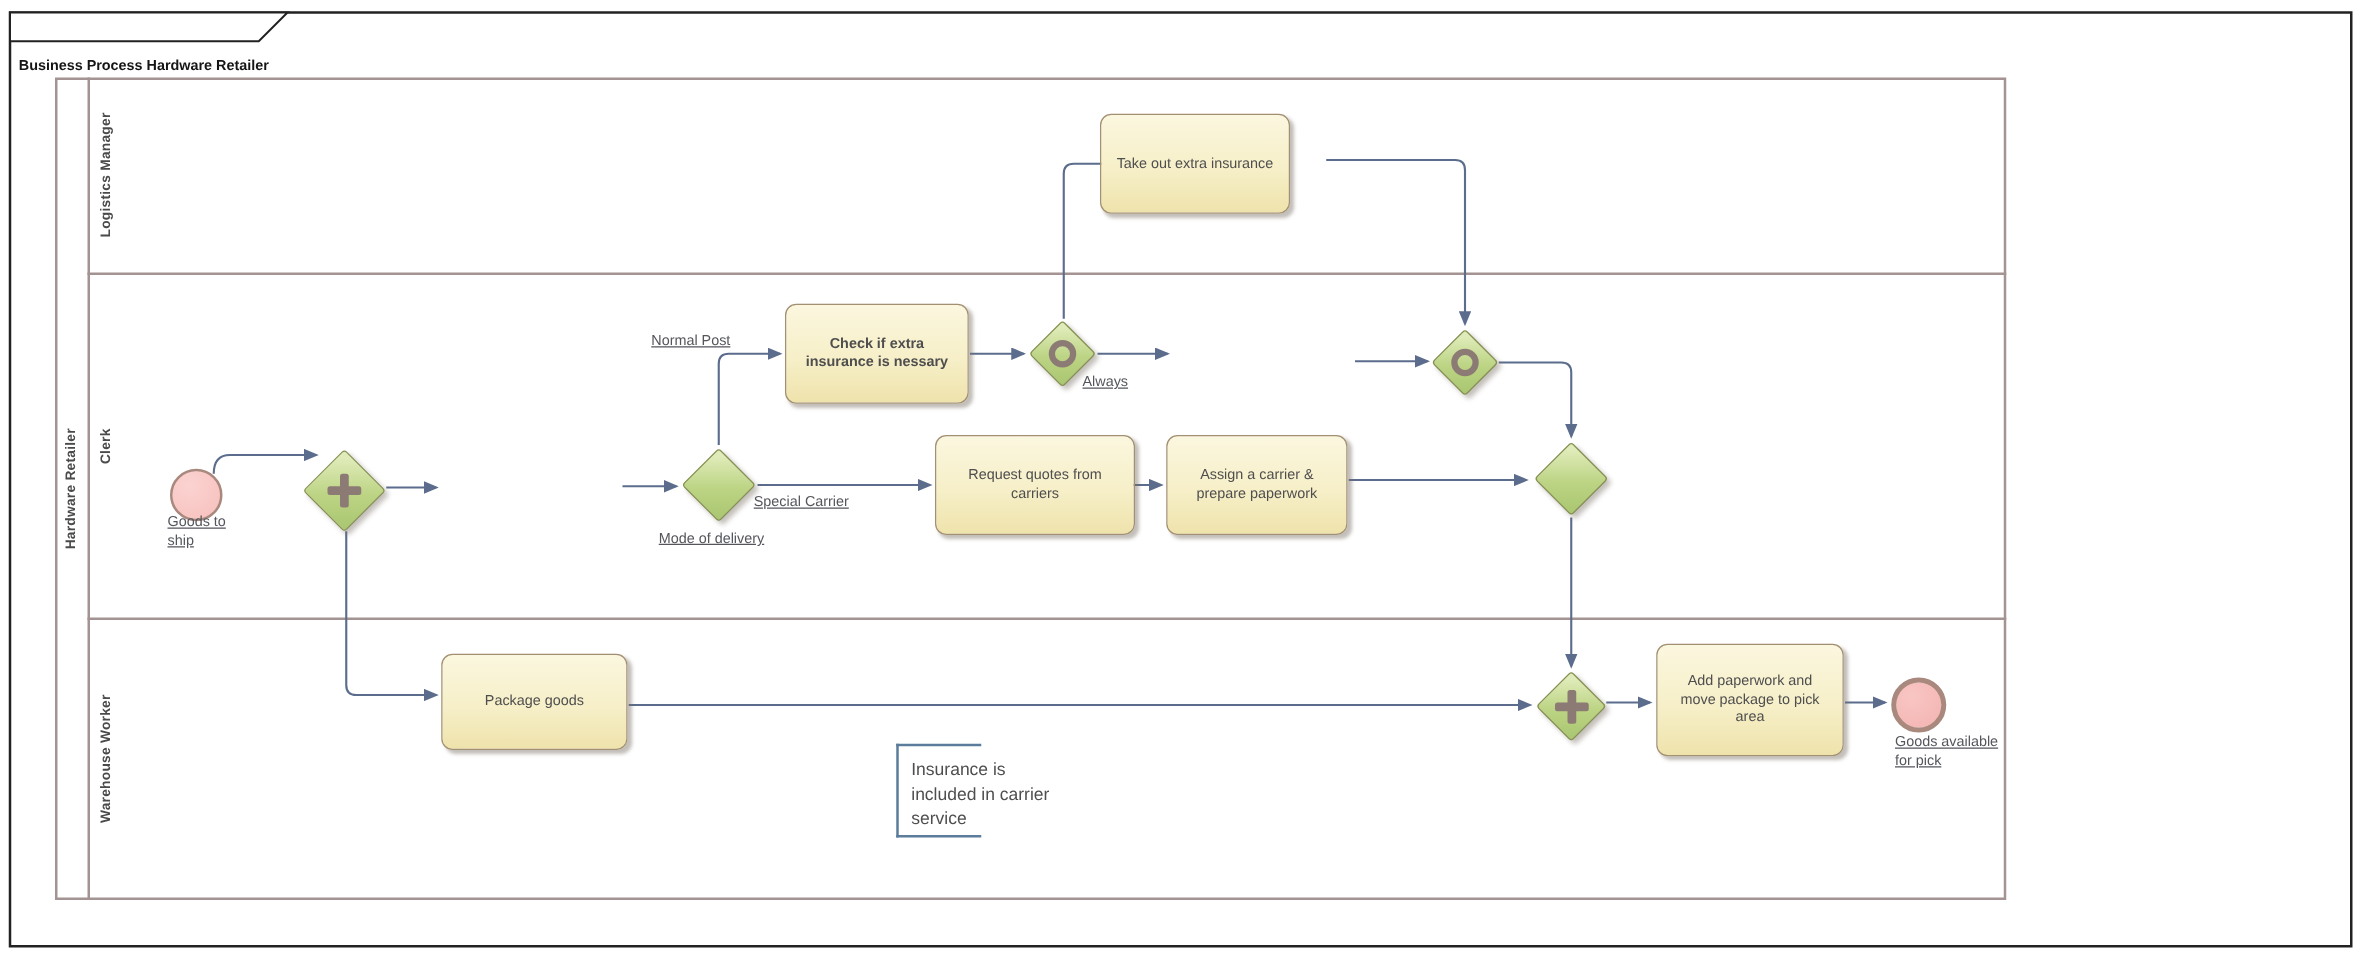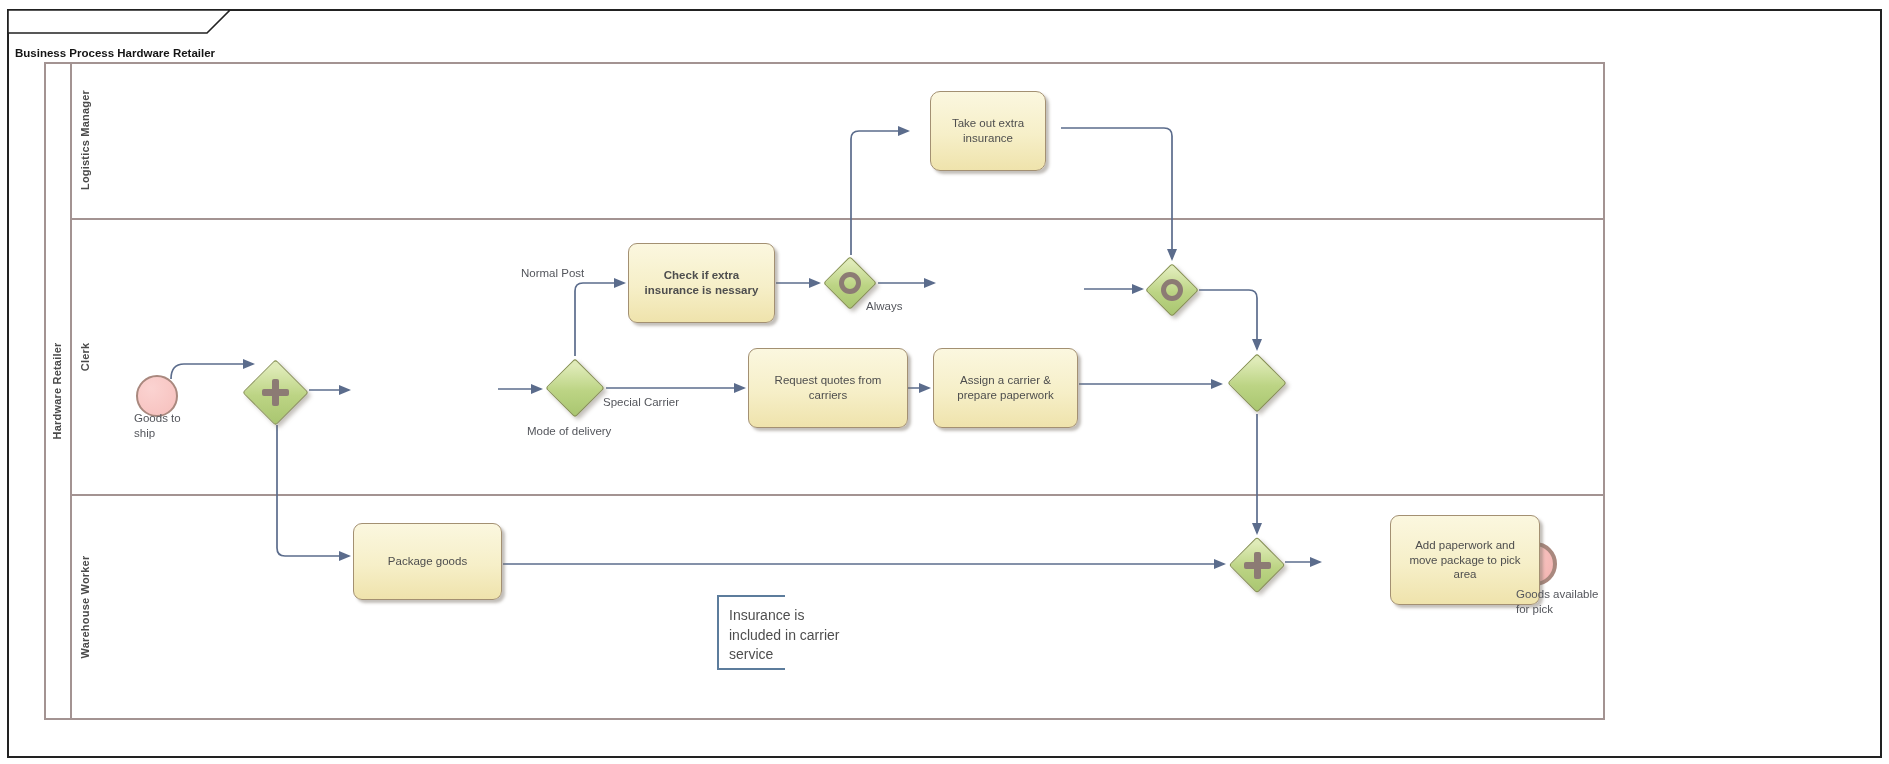--- a/index.html
+++ b/index.html
@@ -36,21 +36,21 @@
   .mark-cross::after { content:""; position:absolute; left:10px; top:0; width:7px; height:27px;
         background:#8C7B74; border-radius:2px; }
   .mark-ring { position:relative; z-index:2; width:22px; height:22px; border:5px solid #8C7B74; border-radius:50%; }
   .event { position:absolute; z-index:5; border-radius:50%; }
   .event-start { width:42px; height:42px; border:2px solid #A9887E;
         background:radial-gradient(circle at 35% 30%,#FBD3D1,#F6BFBC); }
   .event-end { width:44px; height:44px; border:4px solid #A9887E;
         background:radial-gradient(circle at 35% 30%,#F9C6C4,#F2B3B0); }
 
   
-  .lbl { position:absolute; z-index:6; font-size:11.5px; color:#54565C; line-height:1.3; }
+  .lbl { position:absolute; z-index:6; font-size:11.5px; color:#54565C; line-height:1.3;text-decoration:underline; }
   .annotation-bracket { position:absolute; z-index:4; left:717px; top:595px; width:68px; height:75px;
         border-left:2px solid #5C7C9C; border-top:2px solid #5C7C9C; border-bottom:2px solid #5C7C9C; }
   .annotation-text { position:absolute; z-index:6; left:729px; top:606px; width:128px;
         font-size:14px; color:#4E4E4E; line-height:1.4; }
 
   .title-text { position:absolute; z-index:6; left:15px; top:14px; font-size:11.5px; font-weight:bold; color:#151515;margin-top:33px; }
 </style>
 </head>
 <body>
 
@@ -129,25 +129,25 @@
   </div>
   <div class="gw" style="left:1236px; top:362px; width:42px; height:42px;">
     <div class="gw-shape"></div>
   </div>
   <div class="gw" style="left:1237px; top:545px; width:40px; height:40px;">
     <div class="gw-shape"></div>
     <div class="mark-cross"></div>
   </div>
 
   <div class="task" style="left:628px; top:243px; width:147px; height:80px;font-weight:bold;">Check if extra insurance is nessary</div>
-  <div class="task" style="left:930px; top:91px; width:116px; height:80px;border-radius:10px;">Take out extra insurance</div>
+  <div class="task" style="left:880px; top:91px; width:152px; height:80px;">Take out extra insurance</div>
   <div class="task" style="left:748px; top:348px; width:160px; height:80px;">Request quotes from carriers</div>
   <div class="task" style="left:933px; top:348px; width:145px; height:80px;">Assign a carrier &amp; prepare paperwork</div>
   <div class="task" style="left:353px; top:523px; width:149px; height:77px;text-align:center;">Package goods</div>
-  <div class="task" style="left:1390px; top:515px; width:150px; height:90px;">Add paperwork and move package to pick area</div>
+  <div class="task" style="left:1325px; top:515px; width:150px; height:90px;">Add paperwork and move package to pick area</div>
 
   <div class="lbl" style="left:521px; top:266px;">Normal Post</div>
   <div class="lbl" style="left:603px; top:395px;">Special Carrier</div>
   <div class="lbl" style="left:866px; top:299px;">Always</div>
   <div class="lbl" style="left:527px; top:424px;">Mode of delivery</div>
 
   <div class="annotation-bracket"></div>
   <div class="annotation-text">Insurance is included in carrier service</div>
 
 </div>

